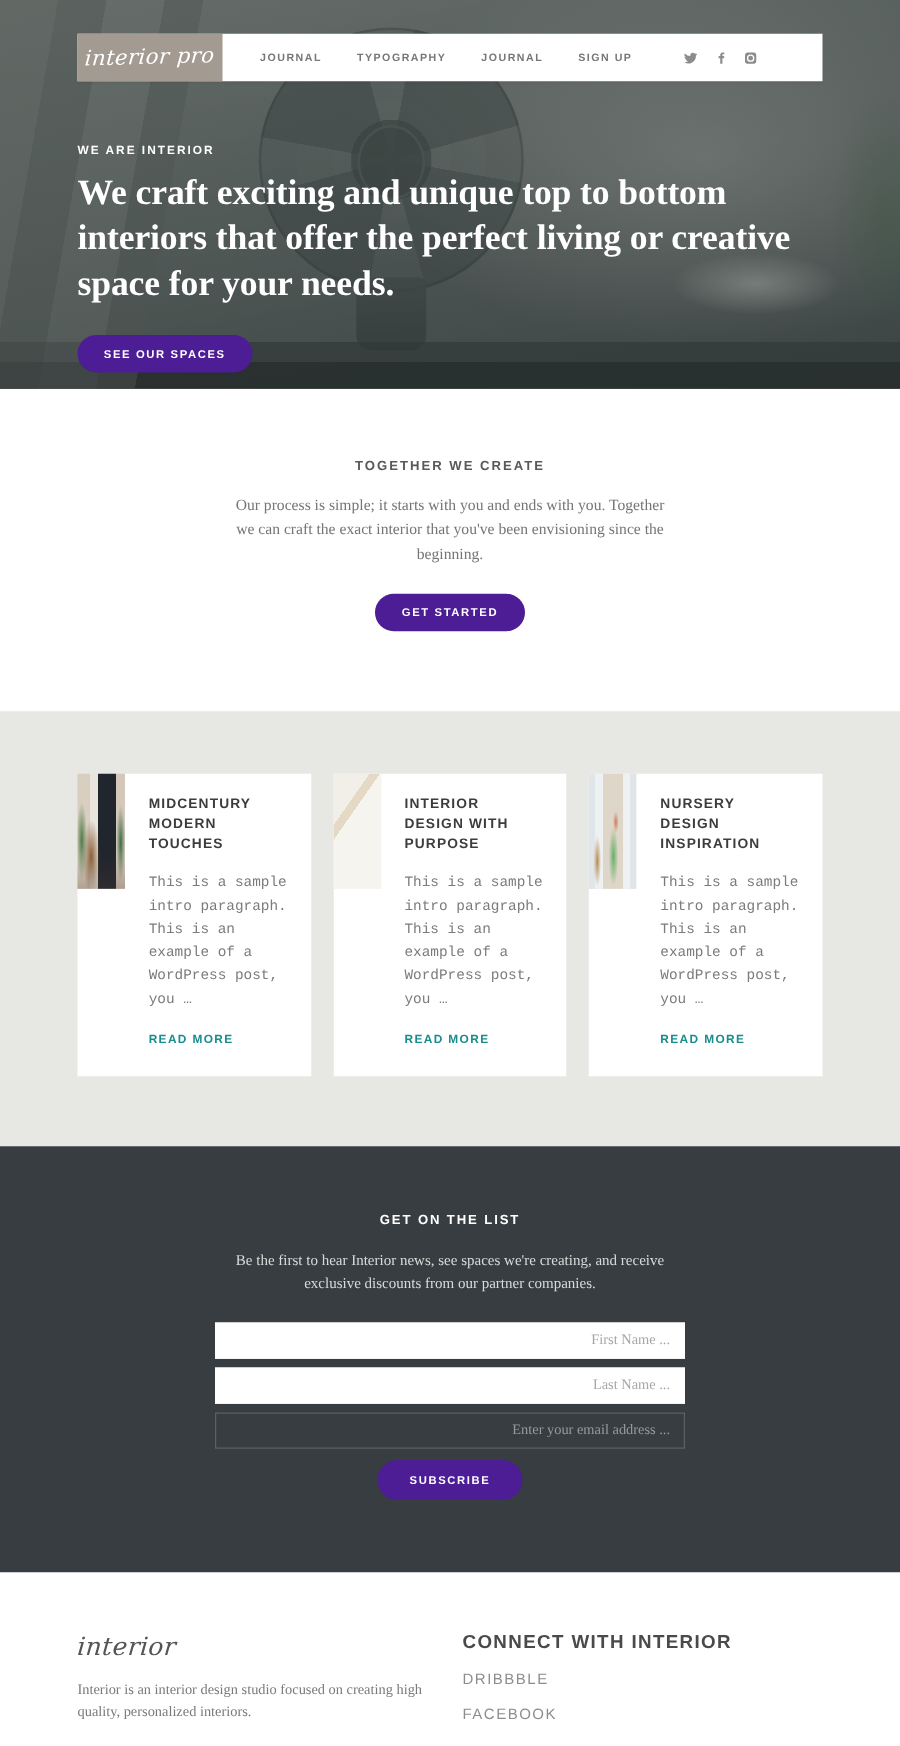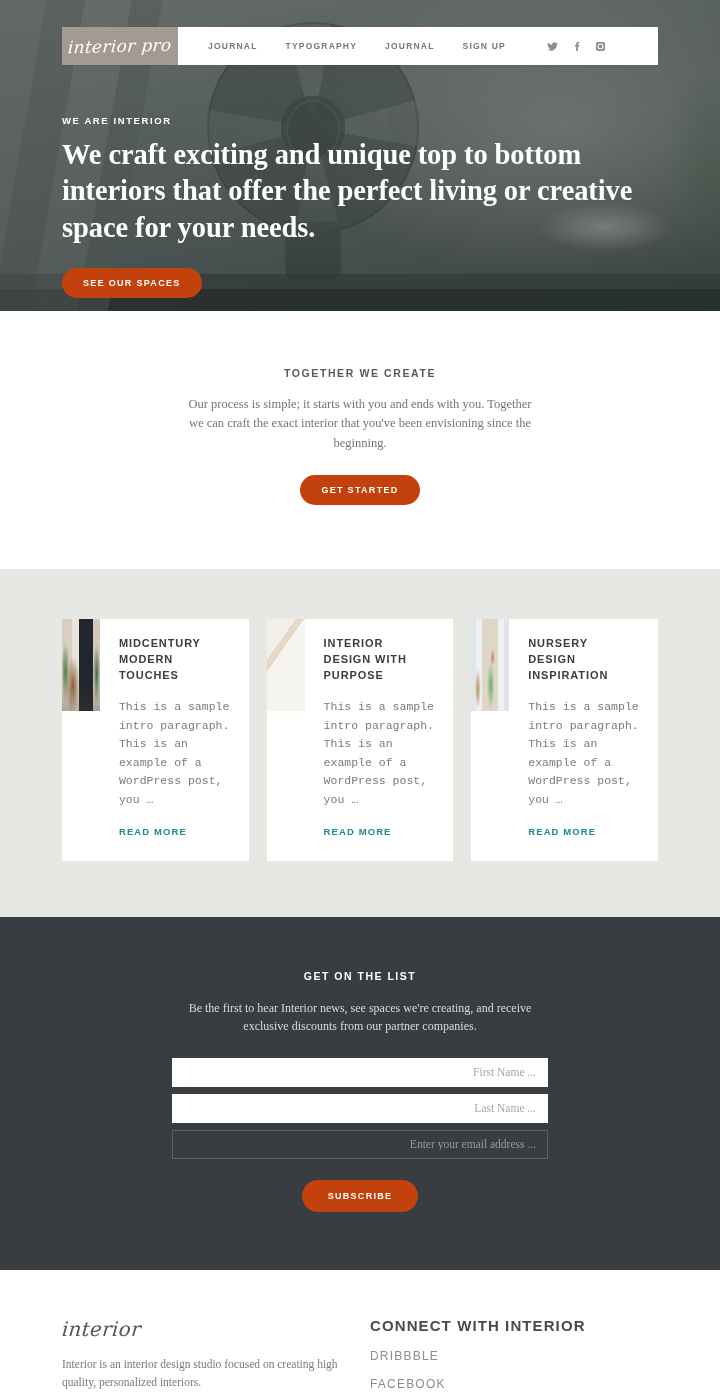--- a/index.html
+++ b/index.html
@@ -122,21 +122,21 @@
     line-height: 1.28;
     color: #fff;
     font-weight: bold;
     letter-spacing: -0.1px;
     max-width: 600px;
   }
   .btn {
     display: inline-block;
     border: none;
     border-radius: 22px;
-    background: #c2410c;
+    background: #4c1d95;
     color: #fff;
     font-size: 9px;
     font-weight: bold;
     letter-spacing: 1.3px;
     padding: 10px 21px;
     cursor: pointer;
     font-family: "Liberation Sans", sans-serif;
     text-transform: uppercase;
   }
   .hero-btn { margin-top: 22px; }
@@ -265,21 +265,21 @@
     background: #fff;
     font-family: "Liberation Serif", serif;
     font-size: 11.5px;
     color: #444;
     outline: none;
     text-align: right;
   }
   .nl-input::placeholder { color: #a6a6a6; }
   .nl-input.email { background: transparent; border: 1px solid #5a6063; color: #ddd; }
   .nl-input.email::placeholder { color: #959b9e; }
-  .nl-btn { margin-top: 14px; padding: 11px 26px; }
+  .nl-btn { margin-top: 2px; padding: 11px 26px; }
 
   
   .footer-widgets {
     background: #fff;
     padding: 47px 0 40px;
   }
   .fw-inner {
     width: 596px;
     margin: 0 auto;
     display: flex;

